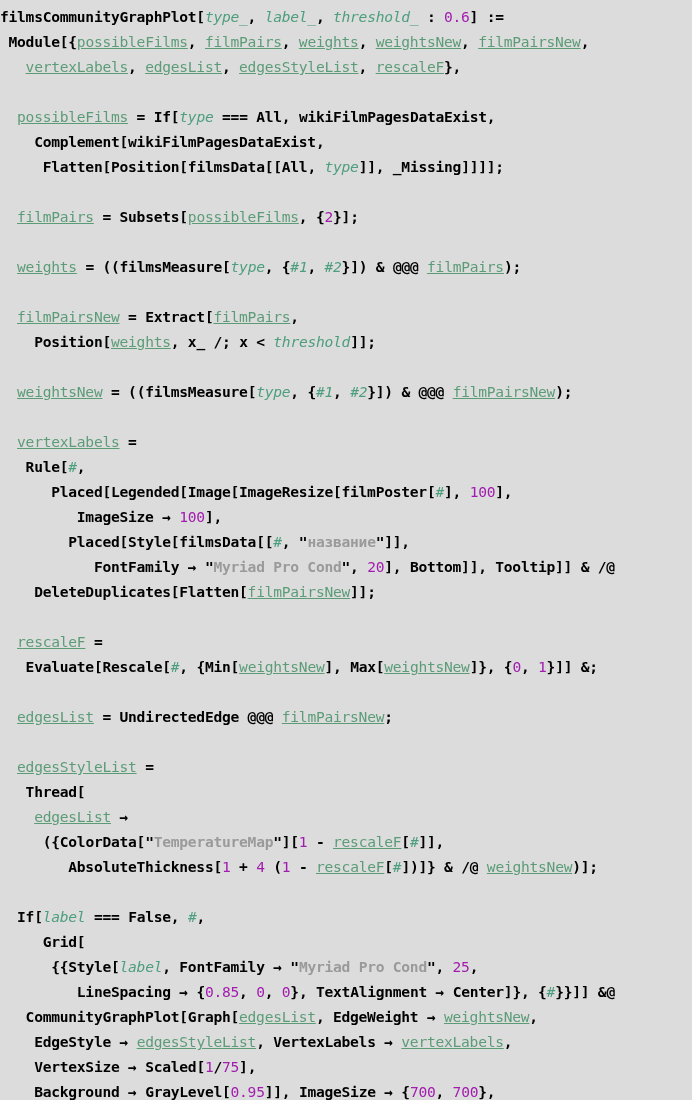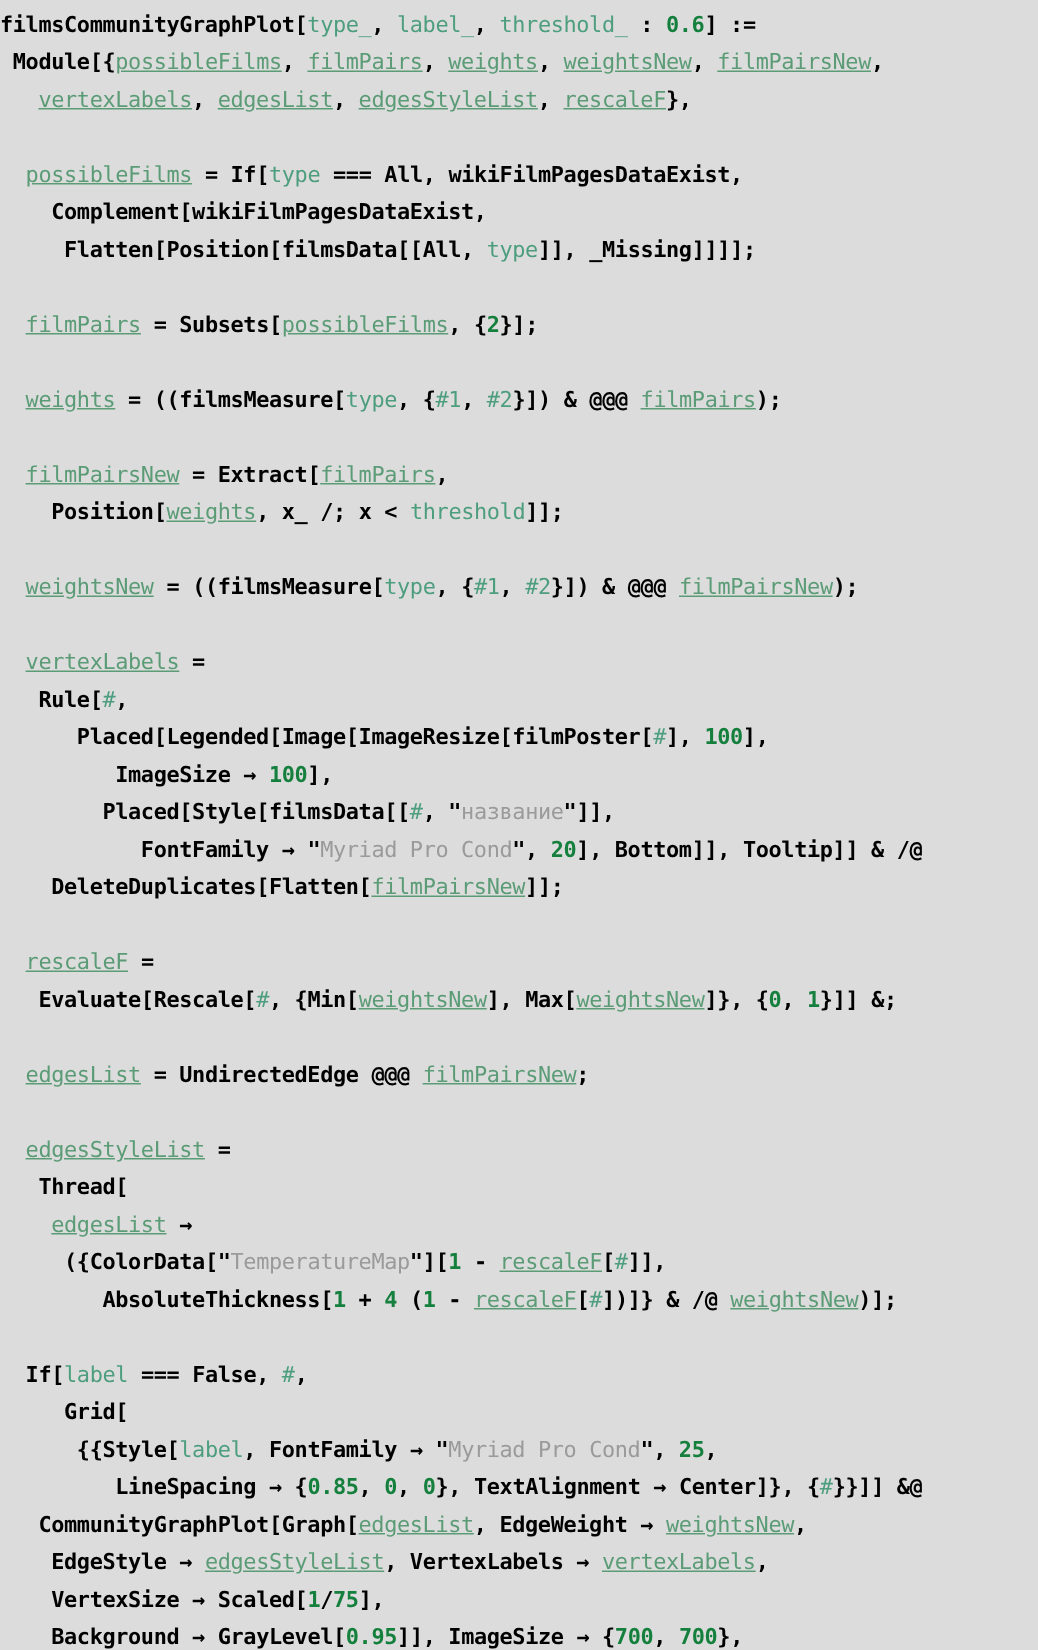--- a/index.html
+++ b/index.html
@@ -33,24 +33,24 @@
     letter-spacing: -0.25px;
   }
   .ln {
     display: block;
     height: 25px;
     white-space: pre;
   }
   
   .sym  { color: #000000; font-weight: bold; margin-top: 20px; }            
   .loc  { color: #5b9c77; font-weight: normal; text-decoration: underline; }          
-  .pat  { color: #4d9e7e; }           
-  .str  { color: #9a9a9a; font-weight: normal; }          
+  .pat  { color: #4d9e7e; font-style: italic; }           
+  .str  { color: #9a9a9a; font-weight: bold; }          
   .qt   { color: #000000; font-weight: bold; }            
-  .num  { color: #15803d; font-weight: bold; }            
+  .num  { color: #a21caf; font-weight: normal; }            
   .punc { color: #000000; font-weight: bold; }            
   .arrow{ color: #000000; font-weight: bold; }
 </style>
 </head>
 <body>
 
 <div id="cell">
   <div class="code" id="code-body"><span class="ln"><span class="sym">filmsCommunityGraphPlot</span><span class="punc">[</span><span class="pat">type_</span><span class="punc">,</span> <span class="pat">label_</span><span class="punc">,</span> <span class="pat">threshold_</span> <span class="punc">:</span> <span class="num">0.6</span><span class="punc">]</span> <span class="punc">:</span><span class="punc">=</span></span><span class="ln"> <span class="sym">Module</span><span class="punc">[</span><span class="punc">{</span><span class="loc">possibleFilms</span><span class="punc">,</span> <span class="loc">filmPairs</span><span class="punc">,</span> <span class="loc">weights</span><span class="punc">,</span> <span class="loc">weightsNew</span><span class="punc">,</span> <span class="loc">filmPairsNew</span><span class="punc">,</span></span><span class="ln">   <span class="loc">vertexLabels</span><span class="punc">,</span> <span class="loc">edgesList</span><span class="punc">,</span> <span class="loc">edgesStyleList</span><span class="punc">,</span> <span class="loc">rescaleF</span><span class="punc">}</span><span class="punc">,</span></span><span class="ln">&nbsp;</span><span class="ln">  <span class="loc">possibleFilms</span> <span class="punc">=</span> <span class="sym">If</span><span class="punc">[</span><span class="pat">type</span> <span class="punc">=</span><span class="punc">=</span><span class="punc">=</span> <span class="sym">All</span><span class="punc">,</span> <span class="sym">wikiFilmPagesDataExist</span><span class="punc">,</span></span><span class="ln">    <span class="sym">Complement</span><span class="punc">[</span><span class="sym">wikiFilmPagesDataExist</span><span class="punc">,</span></span><span class="ln">     <span class="sym">Flatten</span><span class="punc">[</span><span class="sym">Position</span><span class="punc">[</span><span class="sym">filmsData</span><span class="punc">[</span><span class="punc">[</span><span class="sym">All</span><span class="punc">,</span> <span class="pat">type</span><span class="punc">]</span><span class="punc">]</span><span class="punc">,</span> <span class="punc">_</span><span class="sym">Missing</span><span class="punc">]</span><span class="punc">]</span><span class="punc">]</span><span class="punc">]</span><span class="punc">;</span></span><span class="ln">&nbsp;</span><span class="ln">  <span class="loc">filmPairs</span> <span class="punc">=</span> <span class="sym">Subsets</span><span class="punc">[</span><span class="loc">possibleFilms</span><span class="punc">,</span> <span class="punc">{</span><span class="num">2</span><span class="punc">}</span><span class="punc">]</span><span class="punc">;</span></span><span class="ln">&nbsp;</span><span class="ln">  <span class="loc">weights</span> <span class="punc">=</span> <span class="punc">(</span><span class="punc">(</span><span class="sym">filmsMeasure</span><span class="punc">[</span><span class="pat">type</span><span class="punc">,</span> <span class="punc">{</span><span class="pat">#1</span><span class="punc">,</span> <span class="pat">#2</span><span class="punc">}</span><span class="punc">]</span><span class="punc">)</span> <span class="punc">&amp;</span> <span class="punc">@</span><span class="punc">@</span><span class="punc">@</span> <span class="loc">filmPairs</span><span class="punc">)</span><span class="punc">;</span></span><span class="ln">&nbsp;</span><span class="ln">  <span class="loc">filmPairsNew</span> <span class="punc">=</span> <span class="sym">Extract</span><span class="punc">[</span><span class="loc">filmPairs</span><span class="punc">,</span></span><span class="ln">    <span class="sym">Position</span><span class="punc">[</span><span class="loc">weights</span><span class="punc">,</span> <span class="sym">x_</span> <span class="punc">/</span><span class="punc">;</span> <span class="sym">x</span> <span class="punc">&lt;</span> <span class="pat">threshold</span><span class="punc">]</span><span class="punc">]</span><span class="punc">;</span></span><span class="ln">&nbsp;</span><span class="ln">  <span class="loc">weightsNew</span> <span class="punc">=</span> <span class="punc">(</span><span class="punc">(</span><span class="sym">filmsMeasure</span><span class="punc">[</span><span class="pat">type</span><span class="punc">,</span> <span class="punc">{</span><span class="pat">#1</span><span class="punc">,</span> <span class="pat">#2</span><span class="punc">}</span><span class="punc">]</span><span class="punc">)</span> <span class="punc">&amp;</span> <span class="punc">@</span><span class="punc">@</span><span class="punc">@</span> <span class="loc">filmPairsNew</span><span class="punc">)</span><span class="punc">;</span></span><span class="ln">&nbsp;</span><span class="ln">  <span class="loc">vertexLabels</span> <span class="punc">=</span></span><span class="ln">   <span class="sym">Rule</span><span class="punc">[</span><span class="pat">#</span><span class="punc">,</span></span><span class="ln">      <span class="sym">Placed</span><span class="punc">[</span><span class="sym">Legended</span><span class="punc">[</span><span class="sym">Image</span><span class="punc">[</span><span class="sym">ImageResize</span><span class="punc">[</span><span class="sym">filmPoster</span><span class="punc">[</span><span class="pat">#</span><span class="punc">]</span><span class="punc">,</span> <span class="num">100</span><span class="punc">]</span><span class="punc">,</span></span><span class="ln">         <span class="sym">ImageSize</span> <span class="arrow">→</span> <span class="num">100</span><span class="punc">]</span><span class="punc">,</span></span><span class="ln">        <span class="sym">Placed</span><span class="punc">[</span><span class="sym">Style</span><span class="punc">[</span><span class="sym">filmsData</span><span class="punc">[</span><span class="punc">[</span><span class="pat">#</span><span class="punc">,</span> <span class="qt">"</span><span class="str">название</span><span class="qt">"</span><span class="punc">]</span><span class="punc">]</span><span class="punc">,</span></span><span class="ln">           <span class="sym">FontFamily</span> <span class="arrow">→</span> <span class="qt">"</span><span class="str">Myriad Pro Cond</span><span class="qt">"</span><span class="punc">,</span> <span class="num">20</span><span class="punc">]</span><span class="punc">,</span> <span class="sym">Bottom</span><span class="punc">]</span><span class="punc">]</span><span class="punc">,</span> <span class="sym">Tooltip</span><span class="punc">]</span><span class="punc">]</span> <span class="punc">&amp;</span> <span class="punc">/</span><span class="punc">@</span></span><span class="ln">    <span class="sym">DeleteDuplicates</span><span class="punc">[</span><span class="sym">Flatten</span><span class="punc">[</span><span class="loc">filmPairsNew</span><span class="punc">]</span><span class="punc">]</span><span class="punc">;</span></span><span class="ln">&nbsp;</span><span class="ln">  <span class="loc">rescaleF</span> <span class="punc">=</span></span><span class="ln">   <span class="sym">Evaluate</span><span class="punc">[</span><span class="sym">Rescale</span><span class="punc">[</span><span class="pat">#</span><span class="punc">,</span> <span class="punc">{</span><span class="sym">Min</span><span class="punc">[</span><span class="loc">weightsNew</span><span class="punc">]</span><span class="punc">,</span> <span class="sym">Max</span><span class="punc">[</span><span class="loc">weightsNew</span><span class="punc">]</span><span class="punc">}</span><span class="punc">,</span> <span class="punc">{</span><span class="num">0</span><span class="punc">,</span> <span class="num">1</span><span class="punc">}</span><span class="punc">]</span><span class="punc">]</span> <span class="punc">&amp;</span><span class="punc">;</span></span><span class="ln">&nbsp;</span><span class="ln">  <span class="loc">edgesList</span> <span class="punc">=</span> <span class="sym">UndirectedEdge</span> <span class="punc">@</span><span class="punc">@</span><span class="punc">@</span> <span class="loc">filmPairsNew</span><span class="punc">;</span></span><span class="ln">&nbsp;</span><span class="ln">  <span class="loc">edgesStyleList</span> <span class="punc">=</span></span><span class="ln">   <span class="sym">Thread</span><span class="punc">[</span></span><span class="ln">    <span class="loc">edgesList</span> <span class="arrow">→</span></span><span class="ln">     <span class="punc">(</span><span class="punc">{</span><span class="sym">ColorData</span><span class="punc">[</span><span class="qt">"</span><span class="str">TemperatureMap</span><span class="qt">"</span><span class="punc">]</span><span class="punc">[</span><span class="num">1</span> <span class="punc">-</span> <span class="loc">rescaleF</span><span class="punc">[</span><span class="pat">#</span><span class="punc">]</span><span class="punc">]</span><span class="punc">,</span></span><span class="ln">        <span class="sym">AbsoluteThickness</span><span class="punc">[</span><span class="num">1</span> <span class="punc">+</span> <span class="num">4</span> <span class="punc">(</span><span class="num">1</span> <span class="punc">-</span> <span class="loc">rescaleF</span><span class="punc">[</span><span class="pat">#</span><span class="punc">]</span><span class="punc">)</span><span class="punc">]</span><span class="punc">}</span> <span class="punc">&amp;</span> <span class="punc">/</span><span class="punc">@</span> <span class="loc">weightsNew</span><span class="punc">)</span><span class="punc">]</span><span class="punc">;</span></span><span class="ln">&nbsp;</span><span class="ln">  <span class="sym">If</span><span class="punc">[</span><span class="pat">label</span> <span class="punc">=</span><span class="punc">=</span><span class="punc">=</span> <span class="sym">False</span><span class="punc">,</span> <span class="pat">#</span><span class="punc">,</span></span><span class="ln">     <span class="sym">Grid</span><span class="punc">[</span></span><span class="ln">      <span class="punc">{</span><span class="punc">{</span><span class="sym">Style</span><span class="punc">[</span><span class="pat">label</span><span class="punc">,</span> <span class="sym">FontFamily</span> <span class="arrow">→</span> <span class="qt">"</span><span class="str">Myriad Pro Cond</span><span class="qt">"</span><span class="punc">,</span> <span class="num">25</span><span class="punc">,</span></span><span class="ln">         <span class="sym">LineSpacing</span> <span class="arrow">→</span> <span class="punc">{</span><span class="num">0.85</span><span class="punc">,</span> <span class="num">0</span><span class="punc">,</span> <span class="num">0</span><span class="punc">}</span><span class="punc">,</span> <span class="sym">TextAlignment</span> <span class="arrow">→</span> <span class="sym">Center</span><span class="punc">]</span><span class="punc">}</span><span class="punc">,</span> <span class="punc">{</span><span class="pat">#</span><span class="punc">}</span><span class="punc">}</span><span class="punc">]</span><span class="punc">]</span> <span class="punc">&amp;</span><span class="punc">@</span></span><span class="ln">   <span class="sym">CommunityGraphPlot</span><span class="punc">[</span><span class="sym">Graph</span><span class="punc">[</span><span class="loc">edgesList</span><span class="punc">,</span> <span class="sym">EdgeWeight</span> <span class="arrow">→</span> <span class="loc">weightsNew</span><span class="punc">,</span></span><span class="ln">    <span class="sym">EdgeStyle</span> <span class="arrow">→</span> <span class="loc">edgesStyleList</span><span class="punc">,</span> <span class="sym">VertexLabels</span> <span class="arrow">→</span> <span class="loc">vertexLabels</span><span class="punc">,</span></span><span class="ln">    <span class="sym">VertexSize</span> <span class="arrow">→</span> <span class="sym">Scaled</span><span class="punc">[</span><span class="num">1</span><span class="punc">/</span><span class="num">75</span><span class="punc">]</span><span class="punc">,</span></span><span class="ln">    <span class="sym">Background</span> <span class="arrow">→</span> <span class="sym">GrayLevel</span><span class="punc">[</span><span class="num">0.95</span><span class="punc">]</span><span class="punc">]</span><span class="punc">,</span> <span class="sym">ImageSize</span> <span class="arrow">→</span> <span class="punc">{</span><span class="num">700</span><span class="punc">,</span> <span class="num">700</span><span class="punc">}</span><span class="punc">,</span></span></div>
 </div>
 

